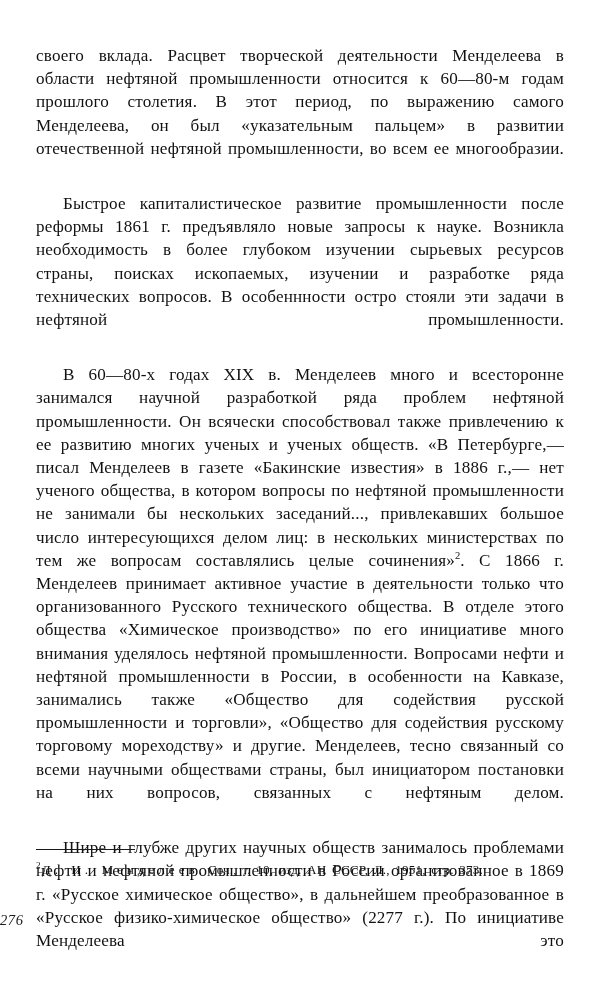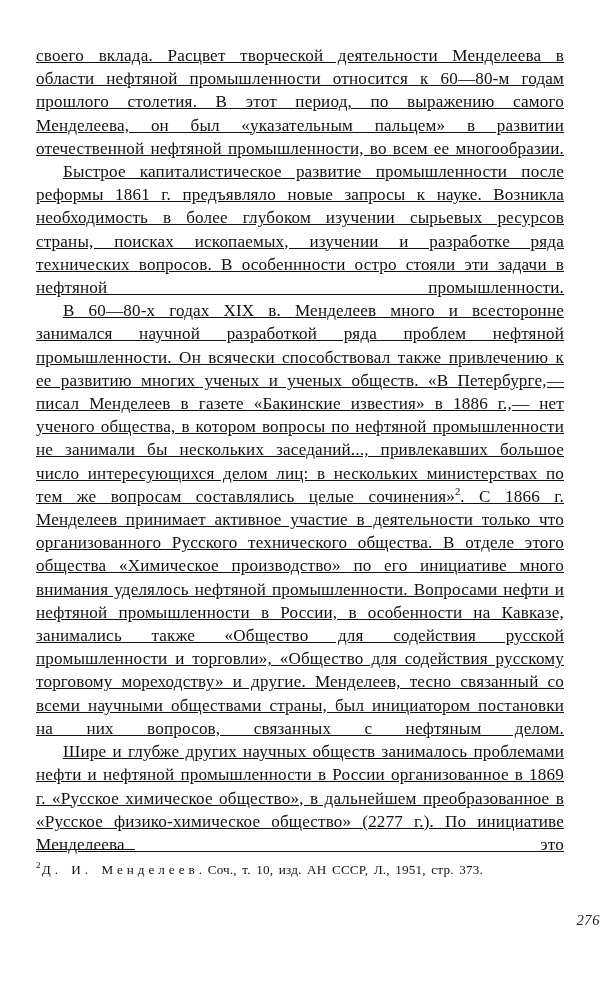--- a/index.html
+++ b/index.html
@@ -37,27 +37,27 @@
 
   .para {
     margin: 0;
     text-align: justify;
     text-justify: inter-word;
     font-size: 17.1px;
     line-height: 23.2px;
     letter-spacing: 0.01em;
     word-spacing: 0.015em;
     hyphens: manual;
-    text-decoration: underline;
   }
   .para + .para {
     margin-top: 0;
   }
   .para.indent {
     text-indent: 27px;
+    margin-top: 32px;
   }
   
   .para.force-justify {
     text-align-last: justify;
   }
 
   sup.fnref {
     font-size: 0.62em;
     vertical-align: 0.62em;
     line-height: 0;
@@ -96,21 +96,21 @@
     letter-spacing: 0.30em;
     font-family: Liberation Serif, serif;
   }
 
   
   .folio {
     position: absolute;
     left: 0;
     top: 912px;
     width: 600px;
-    text-align: right;
+    text-align: left;
     font-style: italic;
     font-size: 14.5px;
     letter-spacing: 0.04em;
     color: #1a1a1a;
   }
 </style>
 </head>
 <body>
 
 <div class="page">

